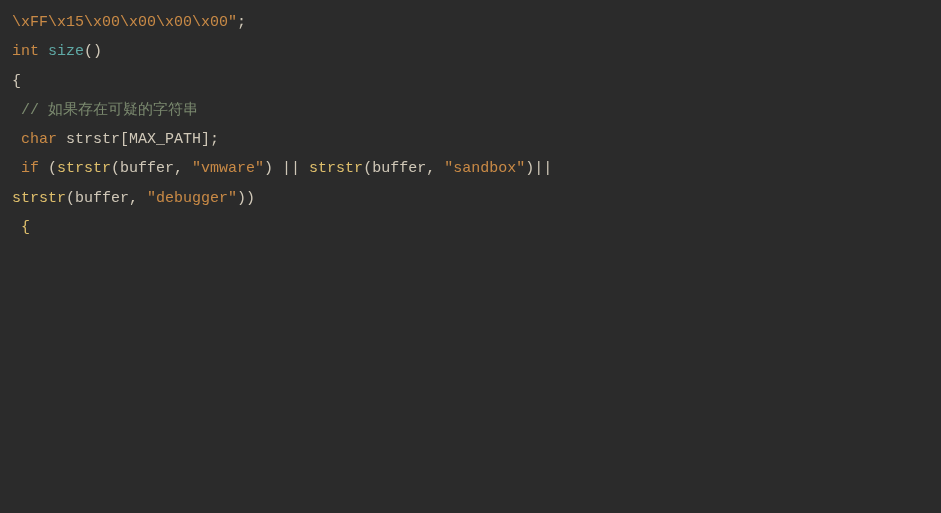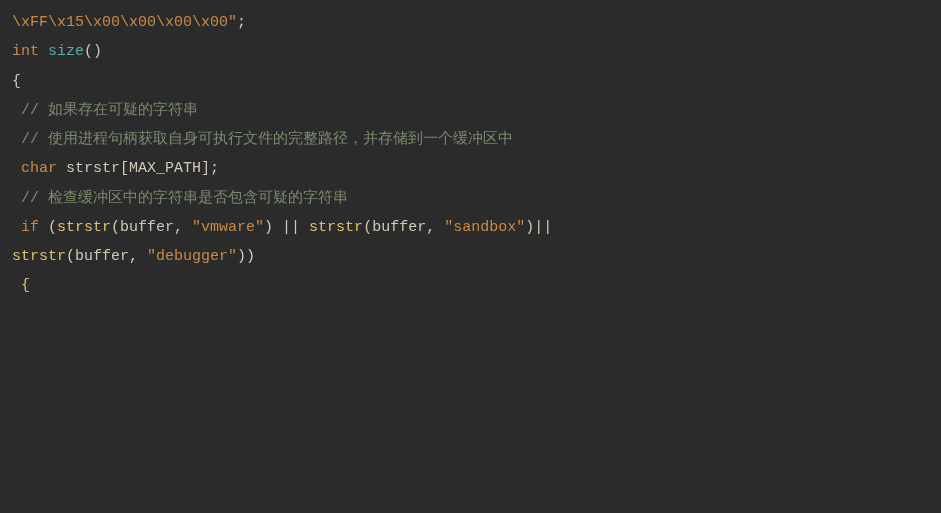--- a/index.html
+++ b/index.html
@@ -34,27 +34,25 @@
 
   <div class="code-line"><span class="tok-str">\xFF\x15\x00\x00\x00\x00"</span><span class="tok-punc">;</span></div>
 
   <div class="code-line"><span class="tok-kw">int</span><span> </span><span class="tok-main">size</span><span class="tok-punc">()</span></div>
 
   <div class="code-line"><span class="tok-punc">{</span></div>
 
   <div class="code-line"><span> </span><span class="tok-comment">// 如果存在可疑的字符串</span></div>
 
 
-  <div class="code-line"><span> </span><span class="tok-comment">// 使用进程句柄获取自身可执行文件的完整路径，并存储到一个缓冲区中</span></div>
 
   <div class="code-line"><span> </span><span class="tok-kw">char</span><span class="tok-ident"> strstr[MAX_PATH];</span></div>
 
 
 
-  <div class="code-line"><span> </span><span class="tok-comment">// 检查缓冲区中的字符串是否包含可疑的字符串</span></div>
 
   <div class="code-line"><span> </span><span class="tok-kw">if</span><span class="tok-punc"> (</span><span class="tok-func">strstr</span><span class="tok-punc">(buffer, </span><span class="tok-str">"vmware"</span><span class="tok-punc">) || </span><span class="tok-func">strstr</span><span class="tok-punc">(buffer, </span><span class="tok-str">"sandbox"</span><span class="tok-punc">)||</span></div>
 
   <div class="code-line"><span class="tok-func">strstr</span><span class="tok-punc">(buffer, </span><span class="tok-str">"debugger"</span><span class="tok-punc">))</span></div>
 
   <div class="code-line"><span> </span><span class="tok-brace">{</span></div>
 
 
 </div>
 

